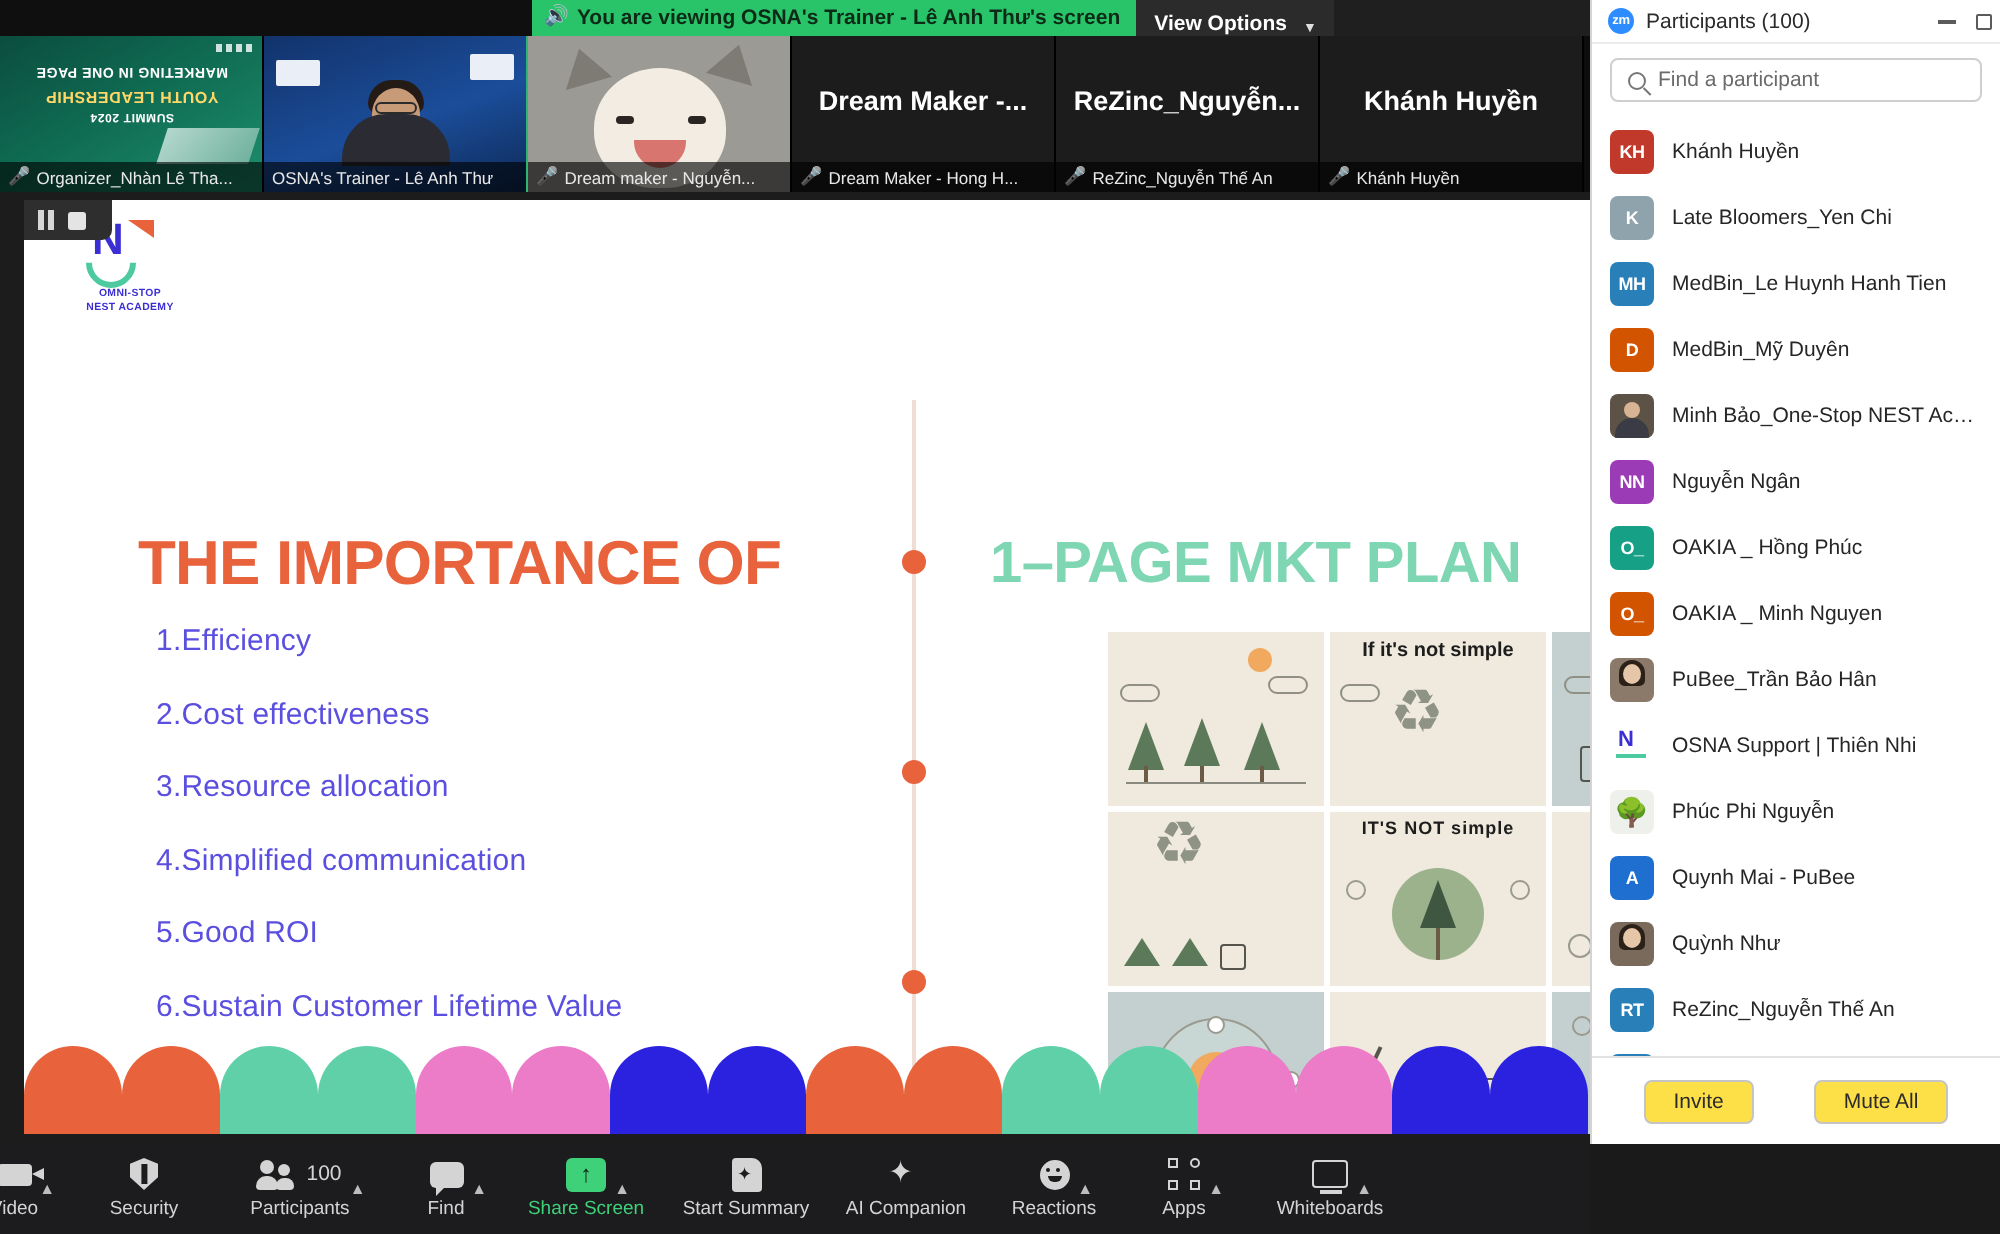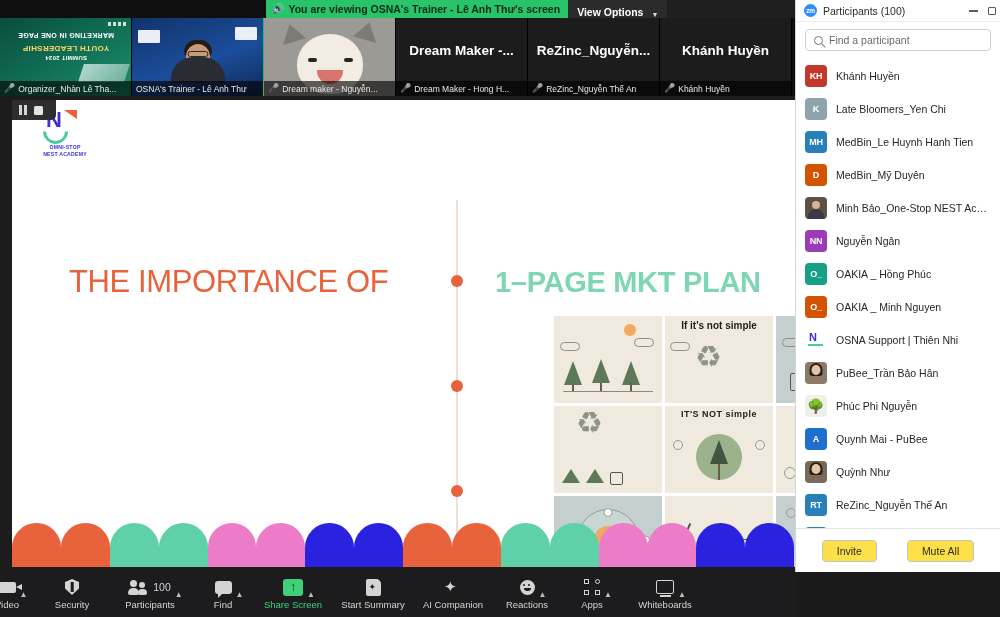--- a/index.html
+++ b/index.html
@@ -116,21 +116,21 @@
       color:#3b2fd4; font-family:"Liberation Sans",sans-serif; line-height:1; }
   .logo-flag { position:absolute; left:30px; top:2px; width:13px; height:9px;
       background:#e8623c; clip-path: polygon(0 0,100% 0,100% 100%); }
   .logo-arc { position:absolute; left:9px; top:11px; width:25px; height:25px;
       border:3.5px solid #4ecaa0; border-top-color:transparent; border-right-color:transparent;
       border-radius:50%; transform:rotate(-45deg); }
   .logo-txt { position:absolute; left:0; top:36px; width:62px; text-align:center;
       font-size:5.2px; font-weight:800; color:#3b2fd4; letter-spacing:.2px; line-height:1.35; }
 
   .slide-title {
-    position: absolute; left: 57px; top: 164px; font-size: 31px; font-weight: 400;
+    position: absolute; left: 57px; top: 164px; font-size: 31px; font-weight: 700;
     color: #e8623c; letter-spacing: -0.4px; white-space: nowrap;
     font-family: "Liberation Sans", sans-serif;
   }
   .slide-list { position: absolute; left: 66px; top: 212px; width: 360px; }
   .slide-list li {
     list-style: none; color: #5b4fe0; font-size: 15px; margin-bottom: 19.5px;
     white-space: nowrap; letter-spacing: .1px;
   }
 
   .timeline { position: absolute; left: 444px; top: 100px; width: 2px; height: 440px;
@@ -394,20 +394,28 @@
 
       <div class="logo">
         <div class="logo-arc"></div>
         <div class="logo-n">N</div>
         <div class="logo-flag"></div>
         <div class="logo-txt">OMNI-STOP<br>NEST ACADEMY</div>
       </div>
 
       <div class="slide-title">THE IMPORTANCE OF</div>
 
+      <ul class="slide-list">
+        <li>1.Efficiency</li>
+        <li>2.Cost effectiveness</li>
+        <li>3.Resource allocation</li>
+        <li>4.Simplified communication</li>
+        <li>5.Good ROI</li>
+        <li>6.Sustain Customer Lifetime Value</li>
+      </ul>
 
       <div class="timeline">
         <div class="tl-dot" style="top:75px"></div>
         <div class="tl-dot" style="top:180px"></div>
         <div class="tl-dot" style="top:285px"></div>
 
       </div>
 
       <div class="right-title">1–PAGE MKT PLAN</div>
 
@@ -546,28 +554,28 @@
         </div>
         <div class="prow">
           <div class="pav" style="background: rgb(22, 160, 133);">O_</div>
           <div class="pname">OAKIA _ Hồng Phúc</div>
         </div>
         <div class="prow">
           <div class="pav" style="background: rgb(211, 84, 0);">O_</div>
           <div class="pname">OAKIA _ Minh Nguyen</div>
         </div>
         <div class="prow">
+          <div class="pav av-girl" style="background: rgb(139, 122, 106);">
+            <i></i>
+          </div>
+          <div class="pname">PuBee_Trần Bảo Hân</div>
+        </div>
+        <div class="prow">
           <div class="pav av-nestlogo" style="background: rgb(255, 255, 255);"></div>
           <div class="pname">OSNA Support | Thiên Nhi</div>
-        </div>
-        <div class="prow">
-          <div class="pav av-girl" style="background: rgb(139, 122, 106);">
-            <i></i>
-          </div>
-          <div class="pname">PuBee_Trần Bảo Hân</div>
         </div>
         <div class="prow">
           <div class="pav av-tree" style="background: rgb(238, 240, 236);"></div>
           <div class="pname">Phúc Phi Nguyễn</div>
         </div>
         <div class="prow">
           <div class="pav" style="background: rgb(31, 111, 208);">A</div>
           <div class="pname">Quynh Mai - PuBee</div>
         </div>
         <div class="prow">

